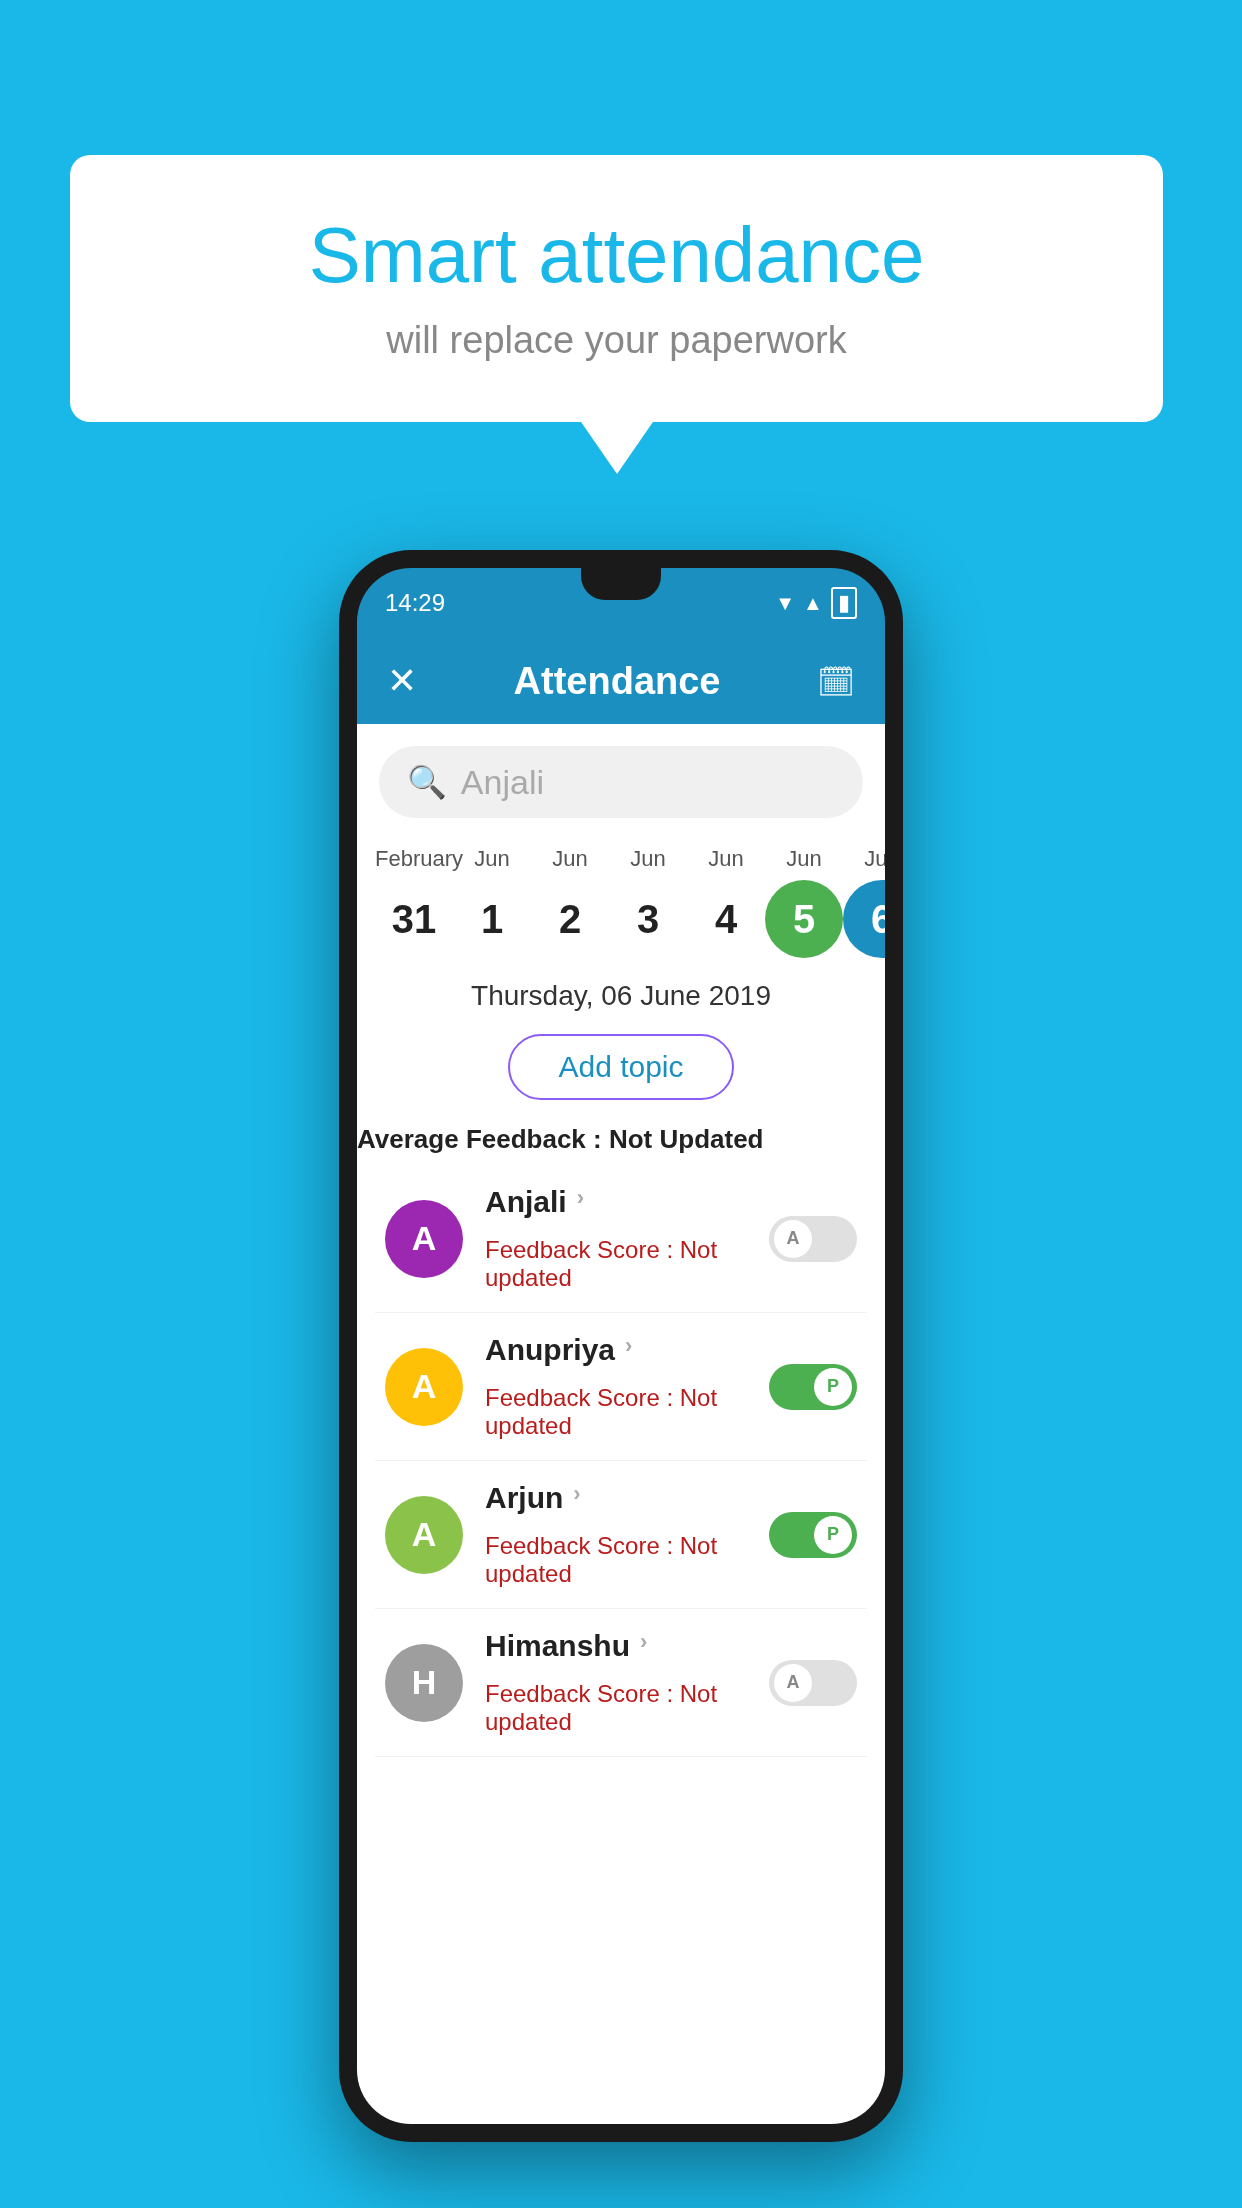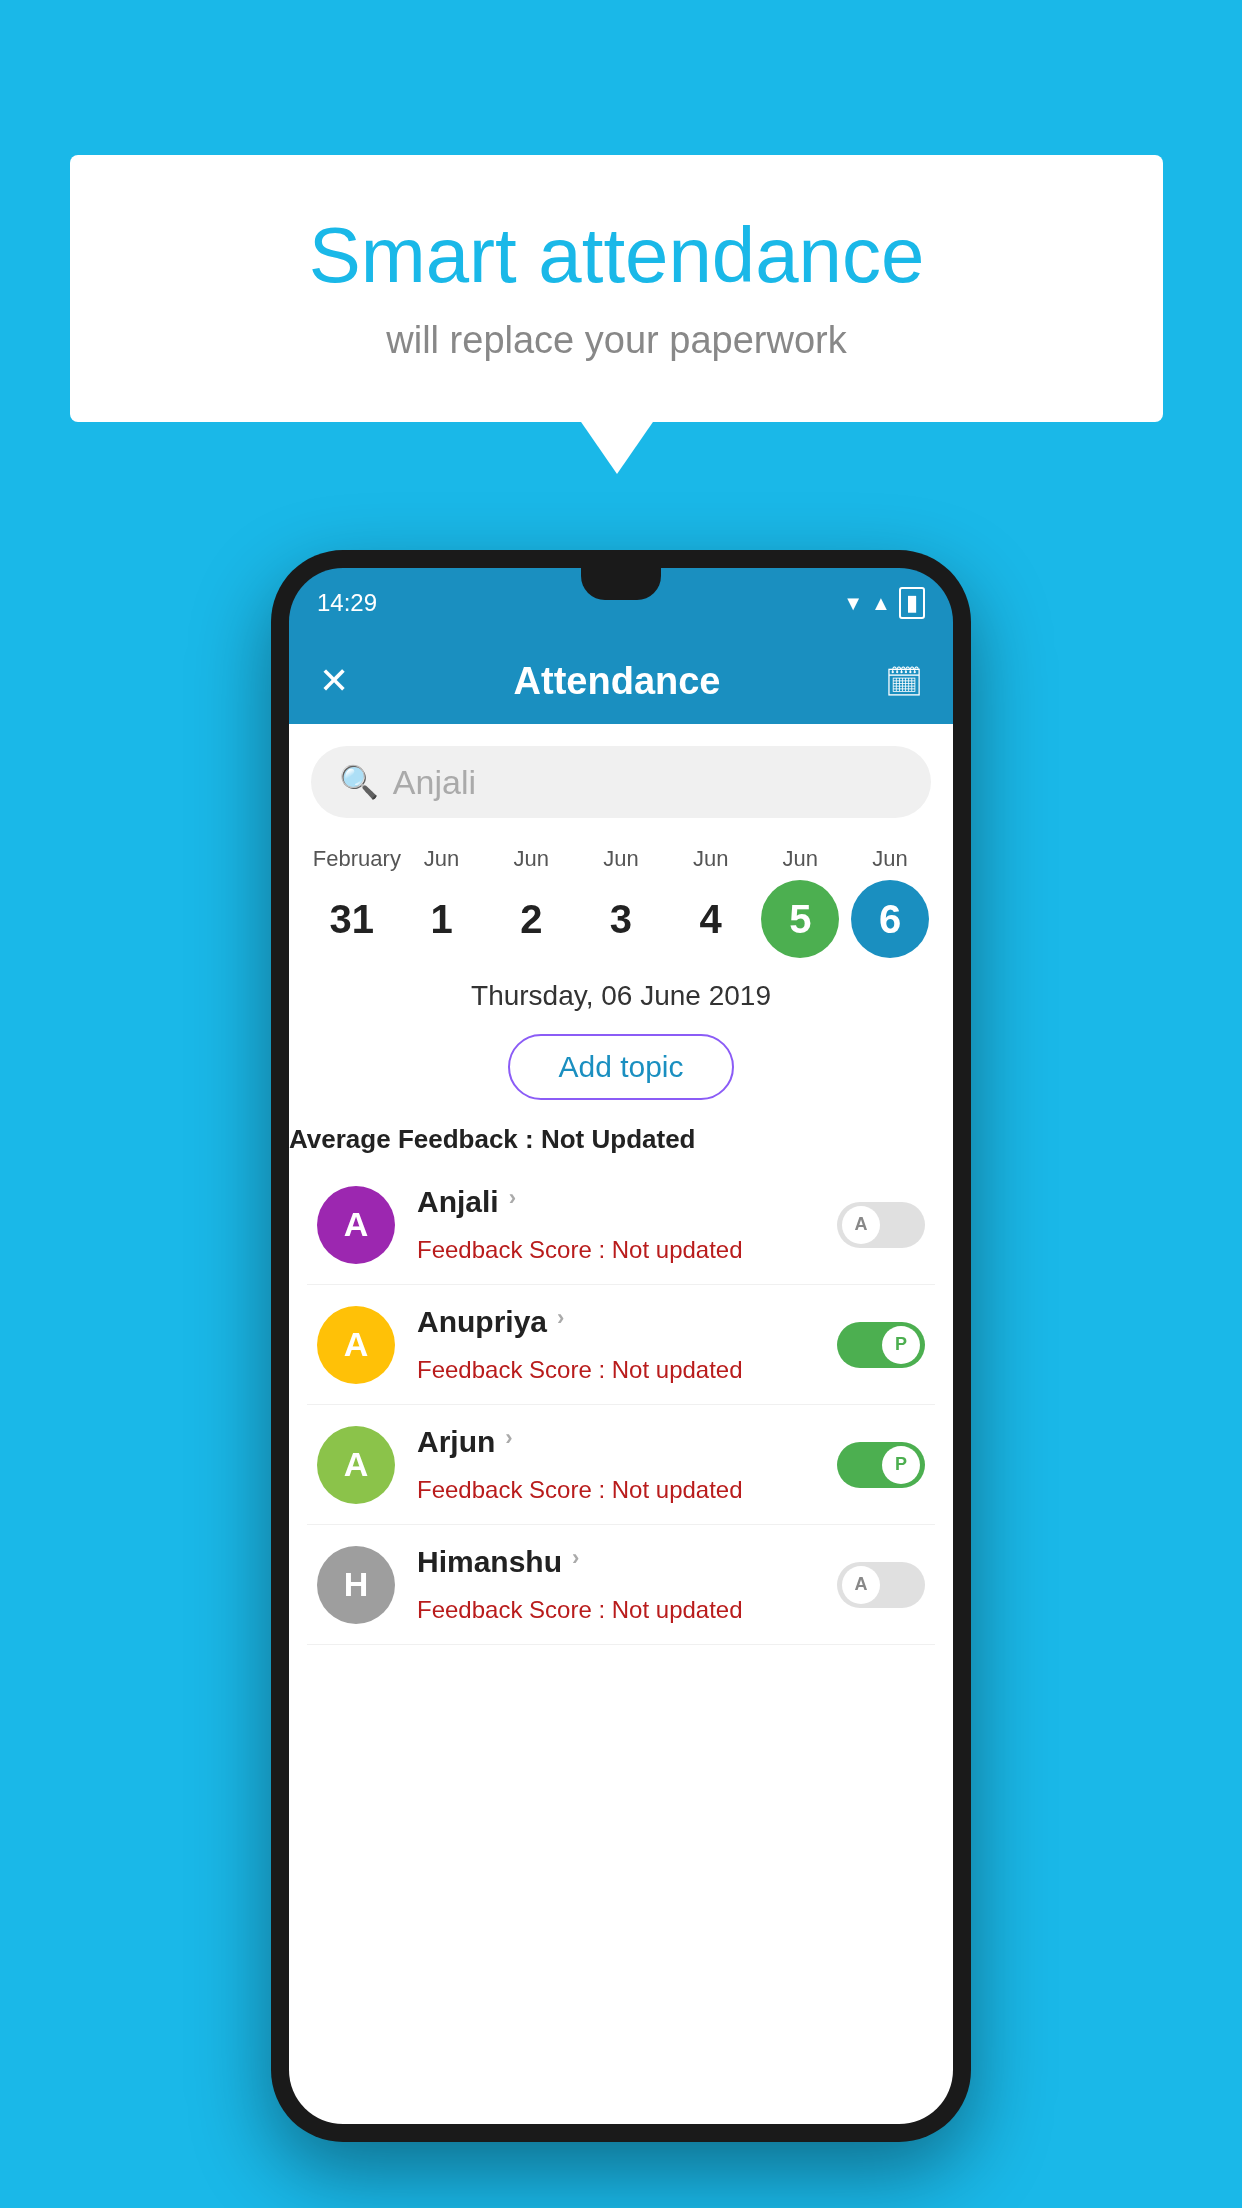--- a/index.html
+++ b/index.html
@@ -13,21 +13,21 @@
       position: relative;
     }
 
     
     .speech-bubble {
       position: absolute;
       top: 155px;
       left: 70px;
       right: 79px;
       background: white;
-      border-radius: 8px;
+      border-radius: 20px;
       padding: 55px 60px 60px;
       text-align: center;
     }
     .speech-bubble::after {
       content: '';
       position: absolute;
       bottom: -52px;
       left: 50%;
       transform: translateX(-50%);
       width: 0;
@@ -47,21 +47,21 @@
       color: #888;
       font-weight: 300;
     }
 
     
     .phone-wrapper {
       position: absolute;
       top: 550px;
       left: 50%;
       transform: translateX(-50%);
-      width: 700px;
+      width: 564px;
     }
 
     .phone-outer {
       background: #1a1a1a;
       border-radius: 72px;
       padding: 18px;
       box-shadow: 0 30px 80px rgba(0,0,0,0.4);
       position: relative;
     }
 

